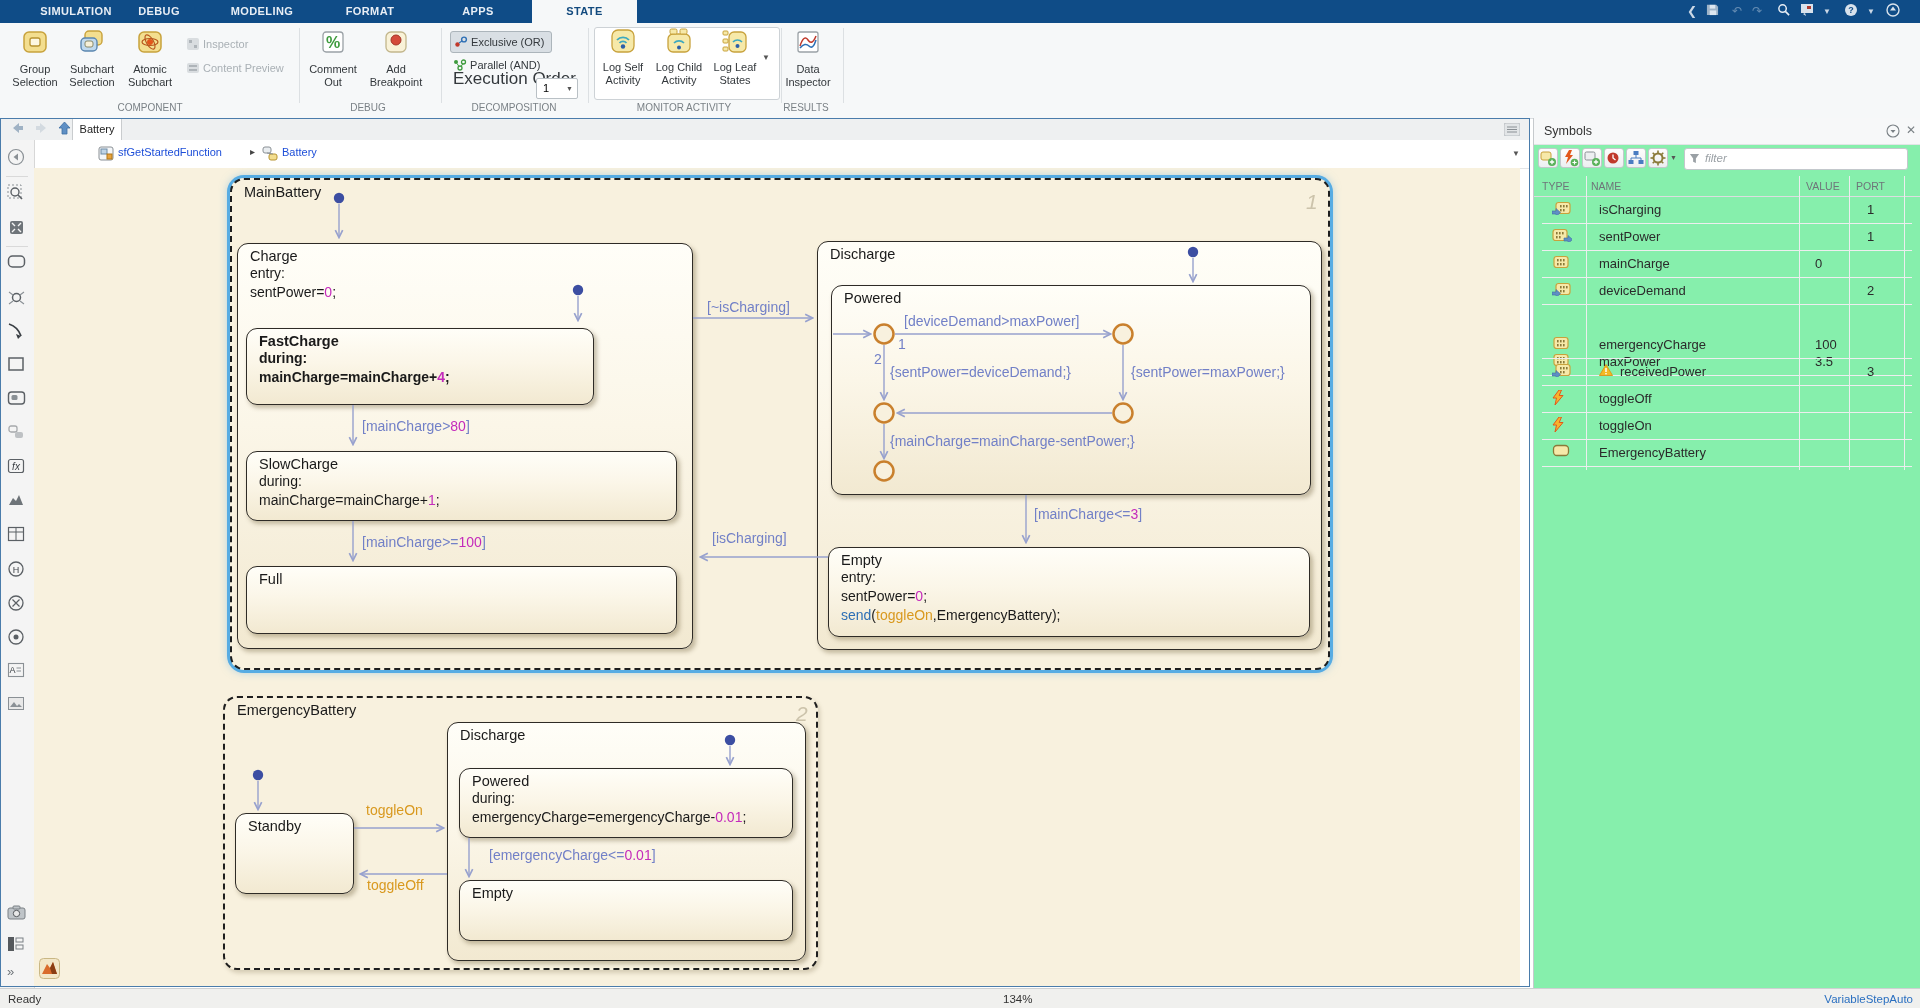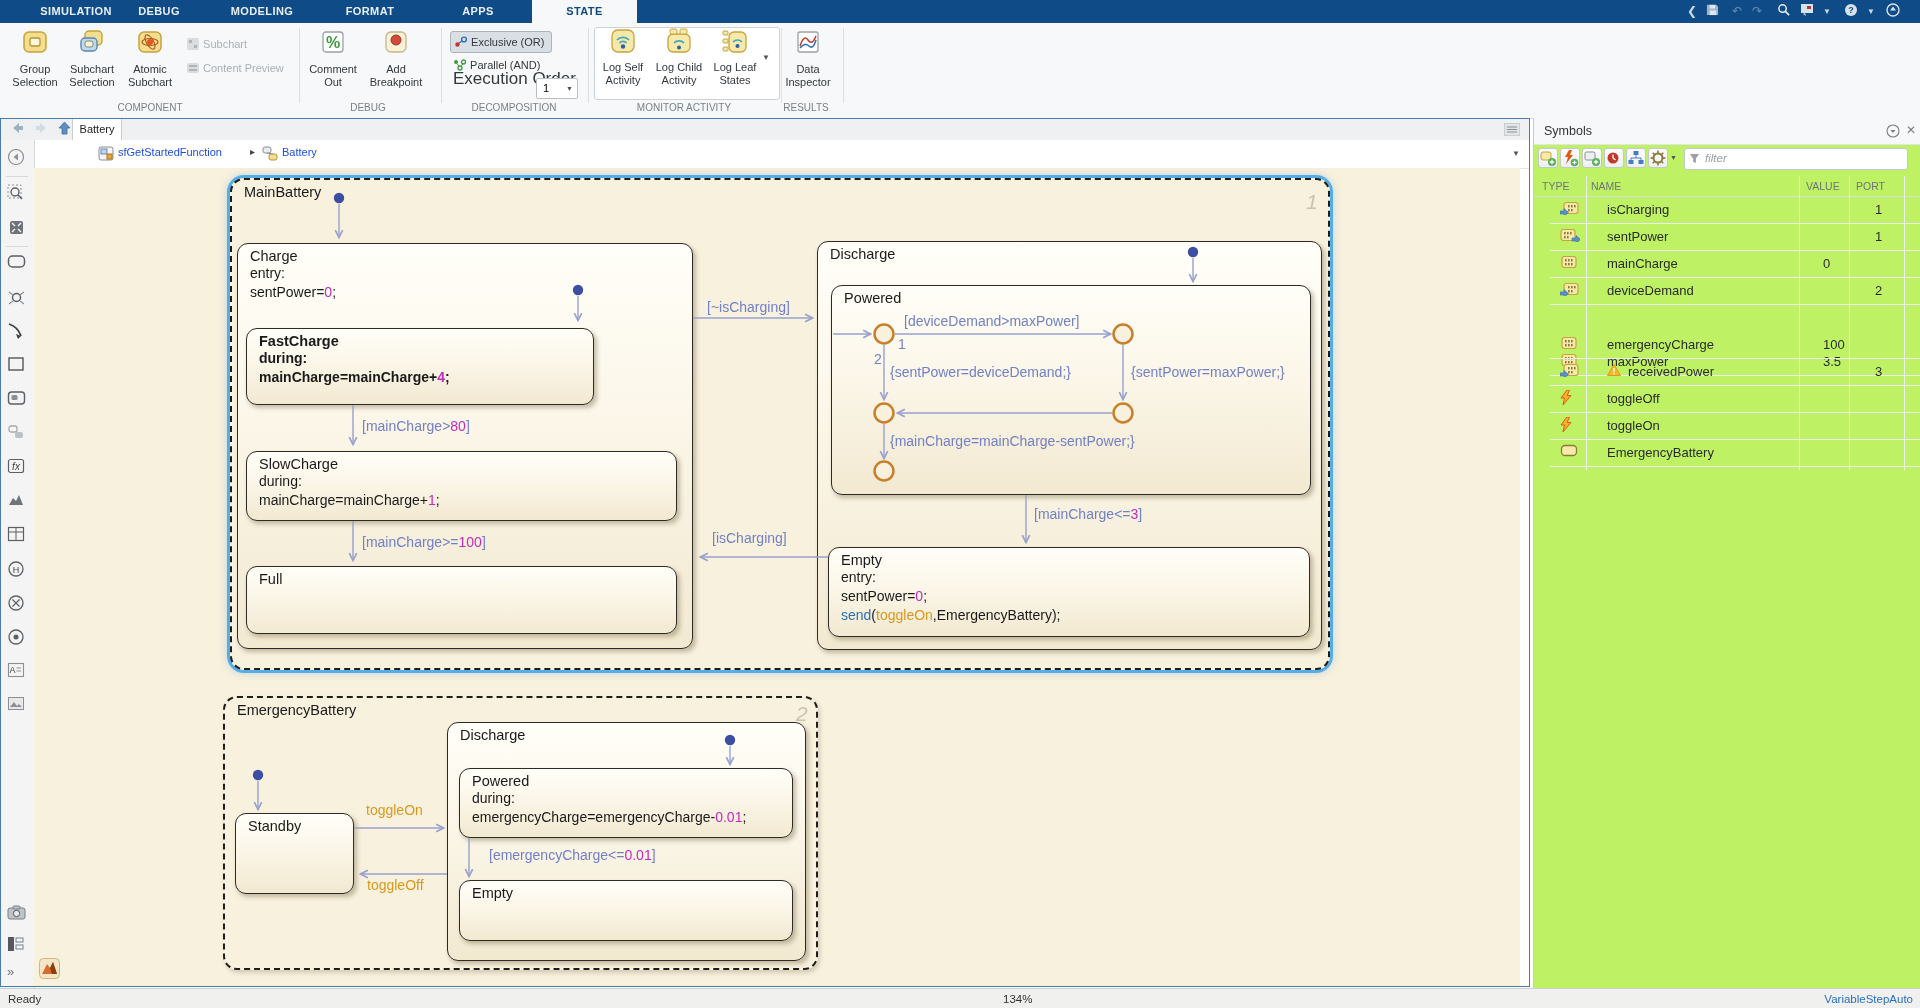--- a/index.html
+++ b/index.html
@@ -38,27 +38,27 @@
   .state .code{margin-left:12px;font-size:14px;color:#1A1A1A;line-height:19px;}
   .parallel{background:#F8F1DE;border:2px dashed #1E1E1E;border-radius:14px;box-shadow:2px 3px 4px rgba(110,95,58,.25);}
   .parallel.sel{box-shadow:0 0 0 3px #57ACE3,0 0 8px 2px rgba(87,172,227,.5);}
   .wmark{position:absolute;font-size:21px;font-style:italic;color:#CCC3AB;z-index:6;}
   .tlabel{position:absolute;font-size:14px;color:#7280C7;white-space:nowrap;z-index:8;}
   .num{color:#C42BBB;}
   .ev{color:#D9991F;}
   .kw{color:#2D6FB5;}
   #tsvg{position:absolute;left:0;top:0;z-index:7;pointer-events:none;}
   
-  #symbols{position:absolute;left:1533px;top:118px;width:387px;height:870px;background:#bef264;border-left:1px solid #C6CACD;box-sizing:border-box;}
+  #symbols{position:absolute;left:1533px;top:118px;width:387px;height:870px;background:#86efac;border-left:1px solid #C6CACD;box-sizing:border-box;}
   #sym-head{position:absolute;left:0;top:0;width:100%;height:26px;background:#F7F8F9;border-bottom:1px solid #E2E4E6;}
   #sym-toolbar{position:absolute;left:0;top:26px;width:100%;height:30px;}
   .stb-btn{position:absolute;top:4px;width:20px;height:20px;border:1px solid #C3C8CC;border-radius:3px;background:linear-gradient(#FDFDFD,#EDEFF1);box-sizing:border-box;}
   #sym-cols{position:absolute;left:0;top:58px;width:100%;height:20px;font-size:10.5px;color:#6E7479;border-bottom:1px solid #DBDEE0;}
   .sym-col-sep{position:absolute;top:58px;width:1px;height:294px;background:#ECEEEF;}
-  .sym-row{position:absolute;left:16px;width:370px;height:27px;border-bottom:1px solid #EDEEEF;font-size:13px;color:#2B2B2B;}
+  .sym-row{position:absolute;left:8px;width:370px;height:27px;border-bottom:1px solid #EDEEEF;font-size:13px;color:#2B2B2B;}
   .sym-cell{position:absolute;top:6px;line-height:16px;}
   
   #statusbar{position:absolute;left:0;top:988px;width:1920px;height:20px;background:#F0F0EE;border-top:1px solid #CDD0D2;font-size:11.5px;color:#333;}
 </style>
 </head>
 <body>
 
 <div id="app">
 
   <div id="tabbar">
@@ -139,21 +139,21 @@
           </svg>
       </span>
       <div class="lbl">Atomic Subchart</div>
     </div>
     <div class="smallrow" style="left:186px;top:12px;">
       <svg width="14" height="14" viewBox="0 0 14 14" style="vertical-align:-3px;">
           <rect x="1" y="1" width="12" height="12" rx="2" fill="#D9DDE0"></rect>
           <rect x="3" y="3" width="3" height="3" fill="#AEB4B9"></rect>
           <rect x="8" y="8" width="3" height="3" fill="#AEB4B9"></rect>
         </svg>
-      <span>Subchart</span>
+      <span>Inspector</span>
     </div>
     <div class="smallrow" style="left:186px;top:36px;">
       <svg width="14" height="14" viewBox="0 0 14 14" style="vertical-align:-3px;">
           <rect x="1" y="2" width="12" height="10" rx="2" fill="#D9DDE0"></rect>
           <rect x="3" y="4" width="8" height="2" fill="#AEB4B9"></rect>
           <rect x="3" y="8" width="8" height="2" fill="#AEB4B9"></rect>
         </svg>
       <span>Content Preview</span>
     </div>
     <div class="glabel" style="left:150px;">COMPONENT</div>

